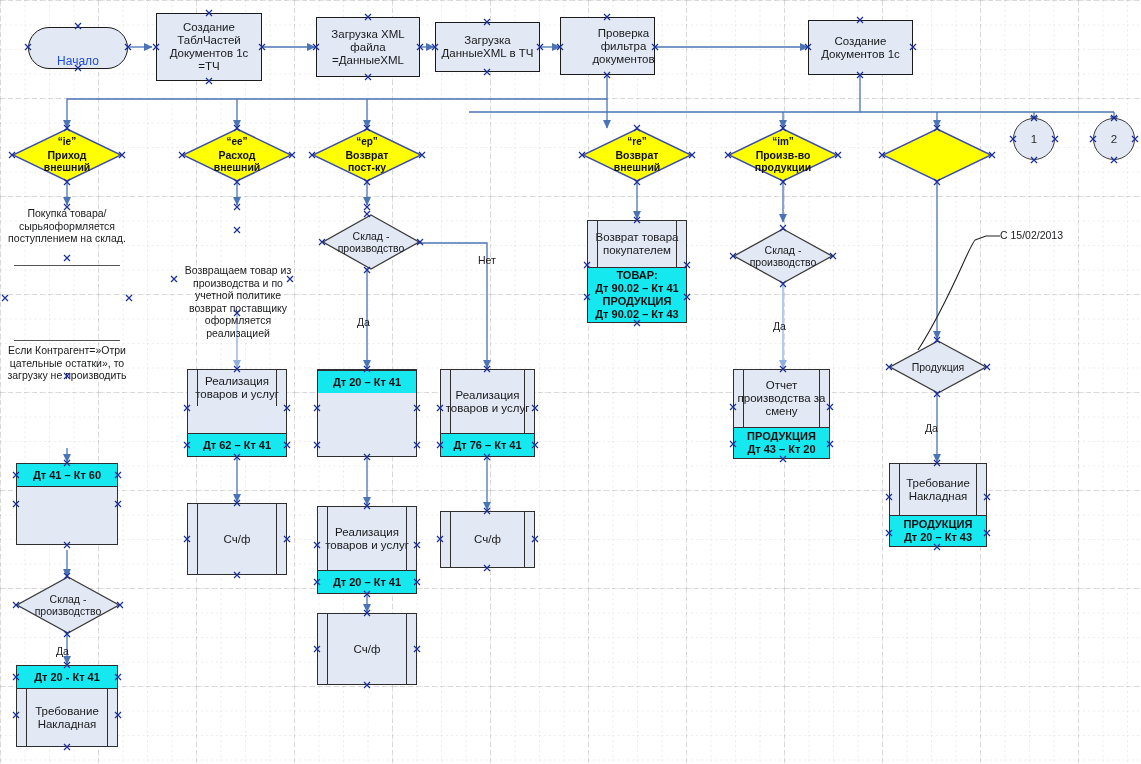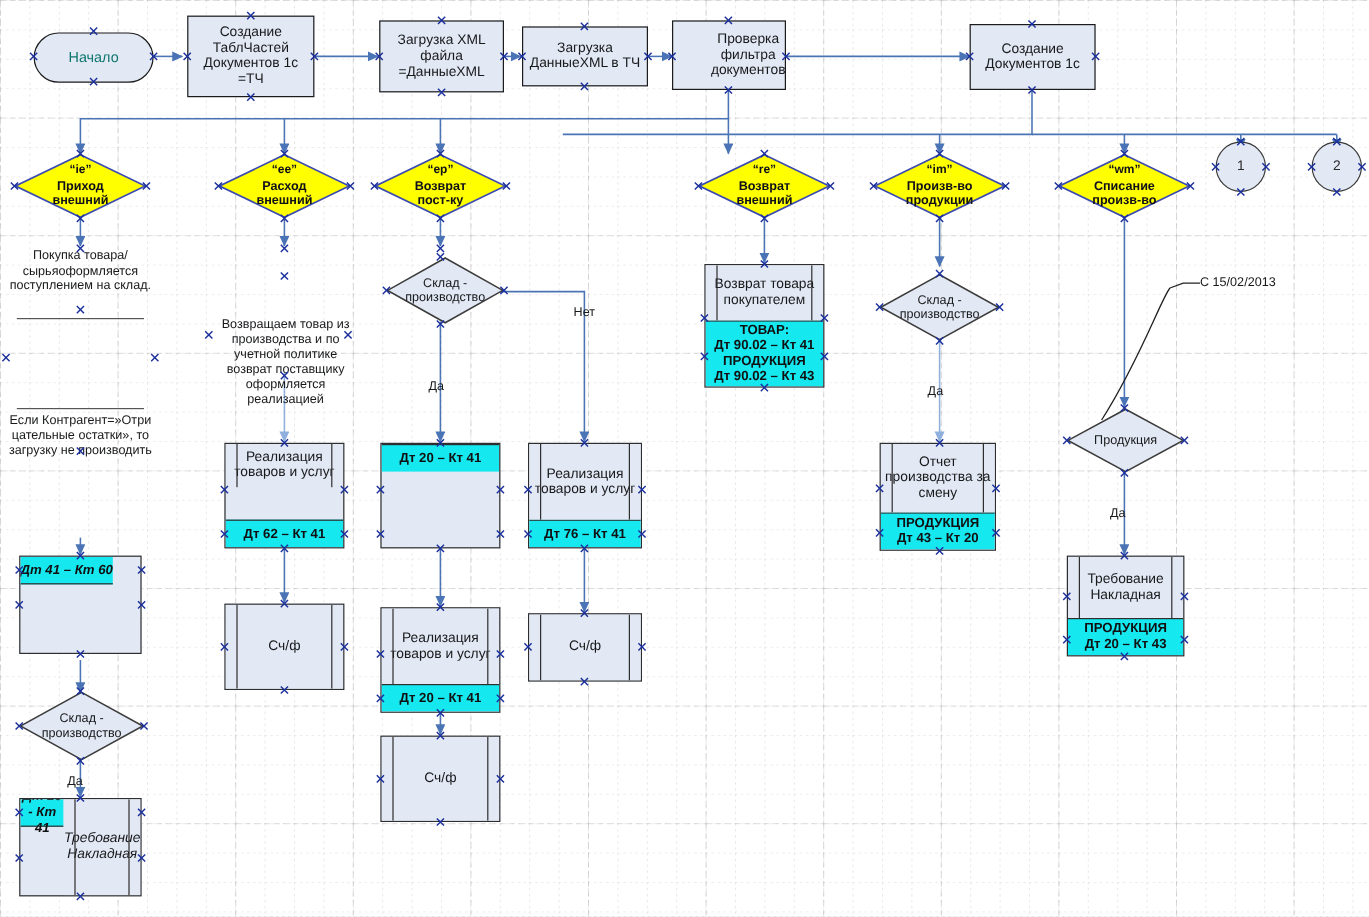--- a/index.html
+++ b/index.html
@@ -40,22 +40,22 @@
     border:1.4px solid #1b1b1b;
     display:flex;align-items:center;justify-content:center;
     text-align:center;
     font-size:11.5px;color:#18191b;line-height:13px;
   }
   
   .term{
     background:#e2e8f4;
     border:1.4px solid #1b1b1b;
     border-radius:22px;
-    display:flex;align-items:center;justify-content:center;
-    font-size:12px;color:#0f766e;
+    display:flex;align-items:flex-end;justify-content:center;
+    font-size:12px;color:#1d4ed8;
   }
   
   .circ{
     background:#e2e8f4;
     border:1.4px solid #3a3a3a;
     border-radius:50%;
     display:flex;align-items:center;justify-content:center;
     font-size:11.5px;color:#2b2b2b;
   }
   
@@ -90,21 +90,21 @@
   .card .body::before{left:9px;}
   .card .body::after{right:9px;}
   .card .band{
     background:#15e8ef;
     border-top:1.4px solid #2e2e2e;
     display:flex;align-items:center;justify-content:center;
     text-align:center;
     font-size:11px;font-weight:bold;color:#101012;line-height:13px;
     white-space:pre-line;
   }
-  .card.bandtop{flex-direction:row;font-style:italic;}
+  .card.bandtop{flex-direction:column;}
   .card.bandtop .band{border-top:none;border-bottom:1.4px solid #2e2e2e;}
 
   
   .note{
     position:absolute;text-align:center;
     font-size:10.5px;color:#18191b;line-height:12.5px;
   }
   .edgelabel{
     position:absolute;font-size:10.5px;color:#18191b;background:transparent;
   }
@@ -287,25 +287,20 @@
         <div class="code">“im”</div>
         <div style="white-space:pre-line">Произв-во
 продукции</div>
       </div>
     </div>
 
     <div class="node dia" style="left:882px;top:128px;width:110px;height:54px;">
       <svg class="dshape" viewBox="0 0 110 54" preserveAspectRatio="none">
         <polygon points="55,1 109,27 55,53 1,27" fill="#ffff00" stroke="#3c4bb0" stroke-width="1.4"></polygon>
       </svg>
-      <div class="dlabel">
-        <div class="code">“wm”</div>
-        <div style="white-space:pre-line">Списание
-произв-во</div>
-      </div>
     </div>
 
     <div class="note" style="left:4px;top:207px;width:126px;">
       <span>Покупка товара/ сырьяоформляется поступлением на склад.</span>
     </div>
     <div style="position:absolute;left:14px;top:265px;width:106px;border-top:1px solid #555;"></div>
     <div style="position:absolute;left:14px;top:340px;width:106px;border-top:1px solid #555;"></div>
     <div class="note" style="left:4px;top:344px;width:126px;">
       <span>Если Контрагент=»Отри цательные остатки», то загрузку не производить</span>
     </div>

